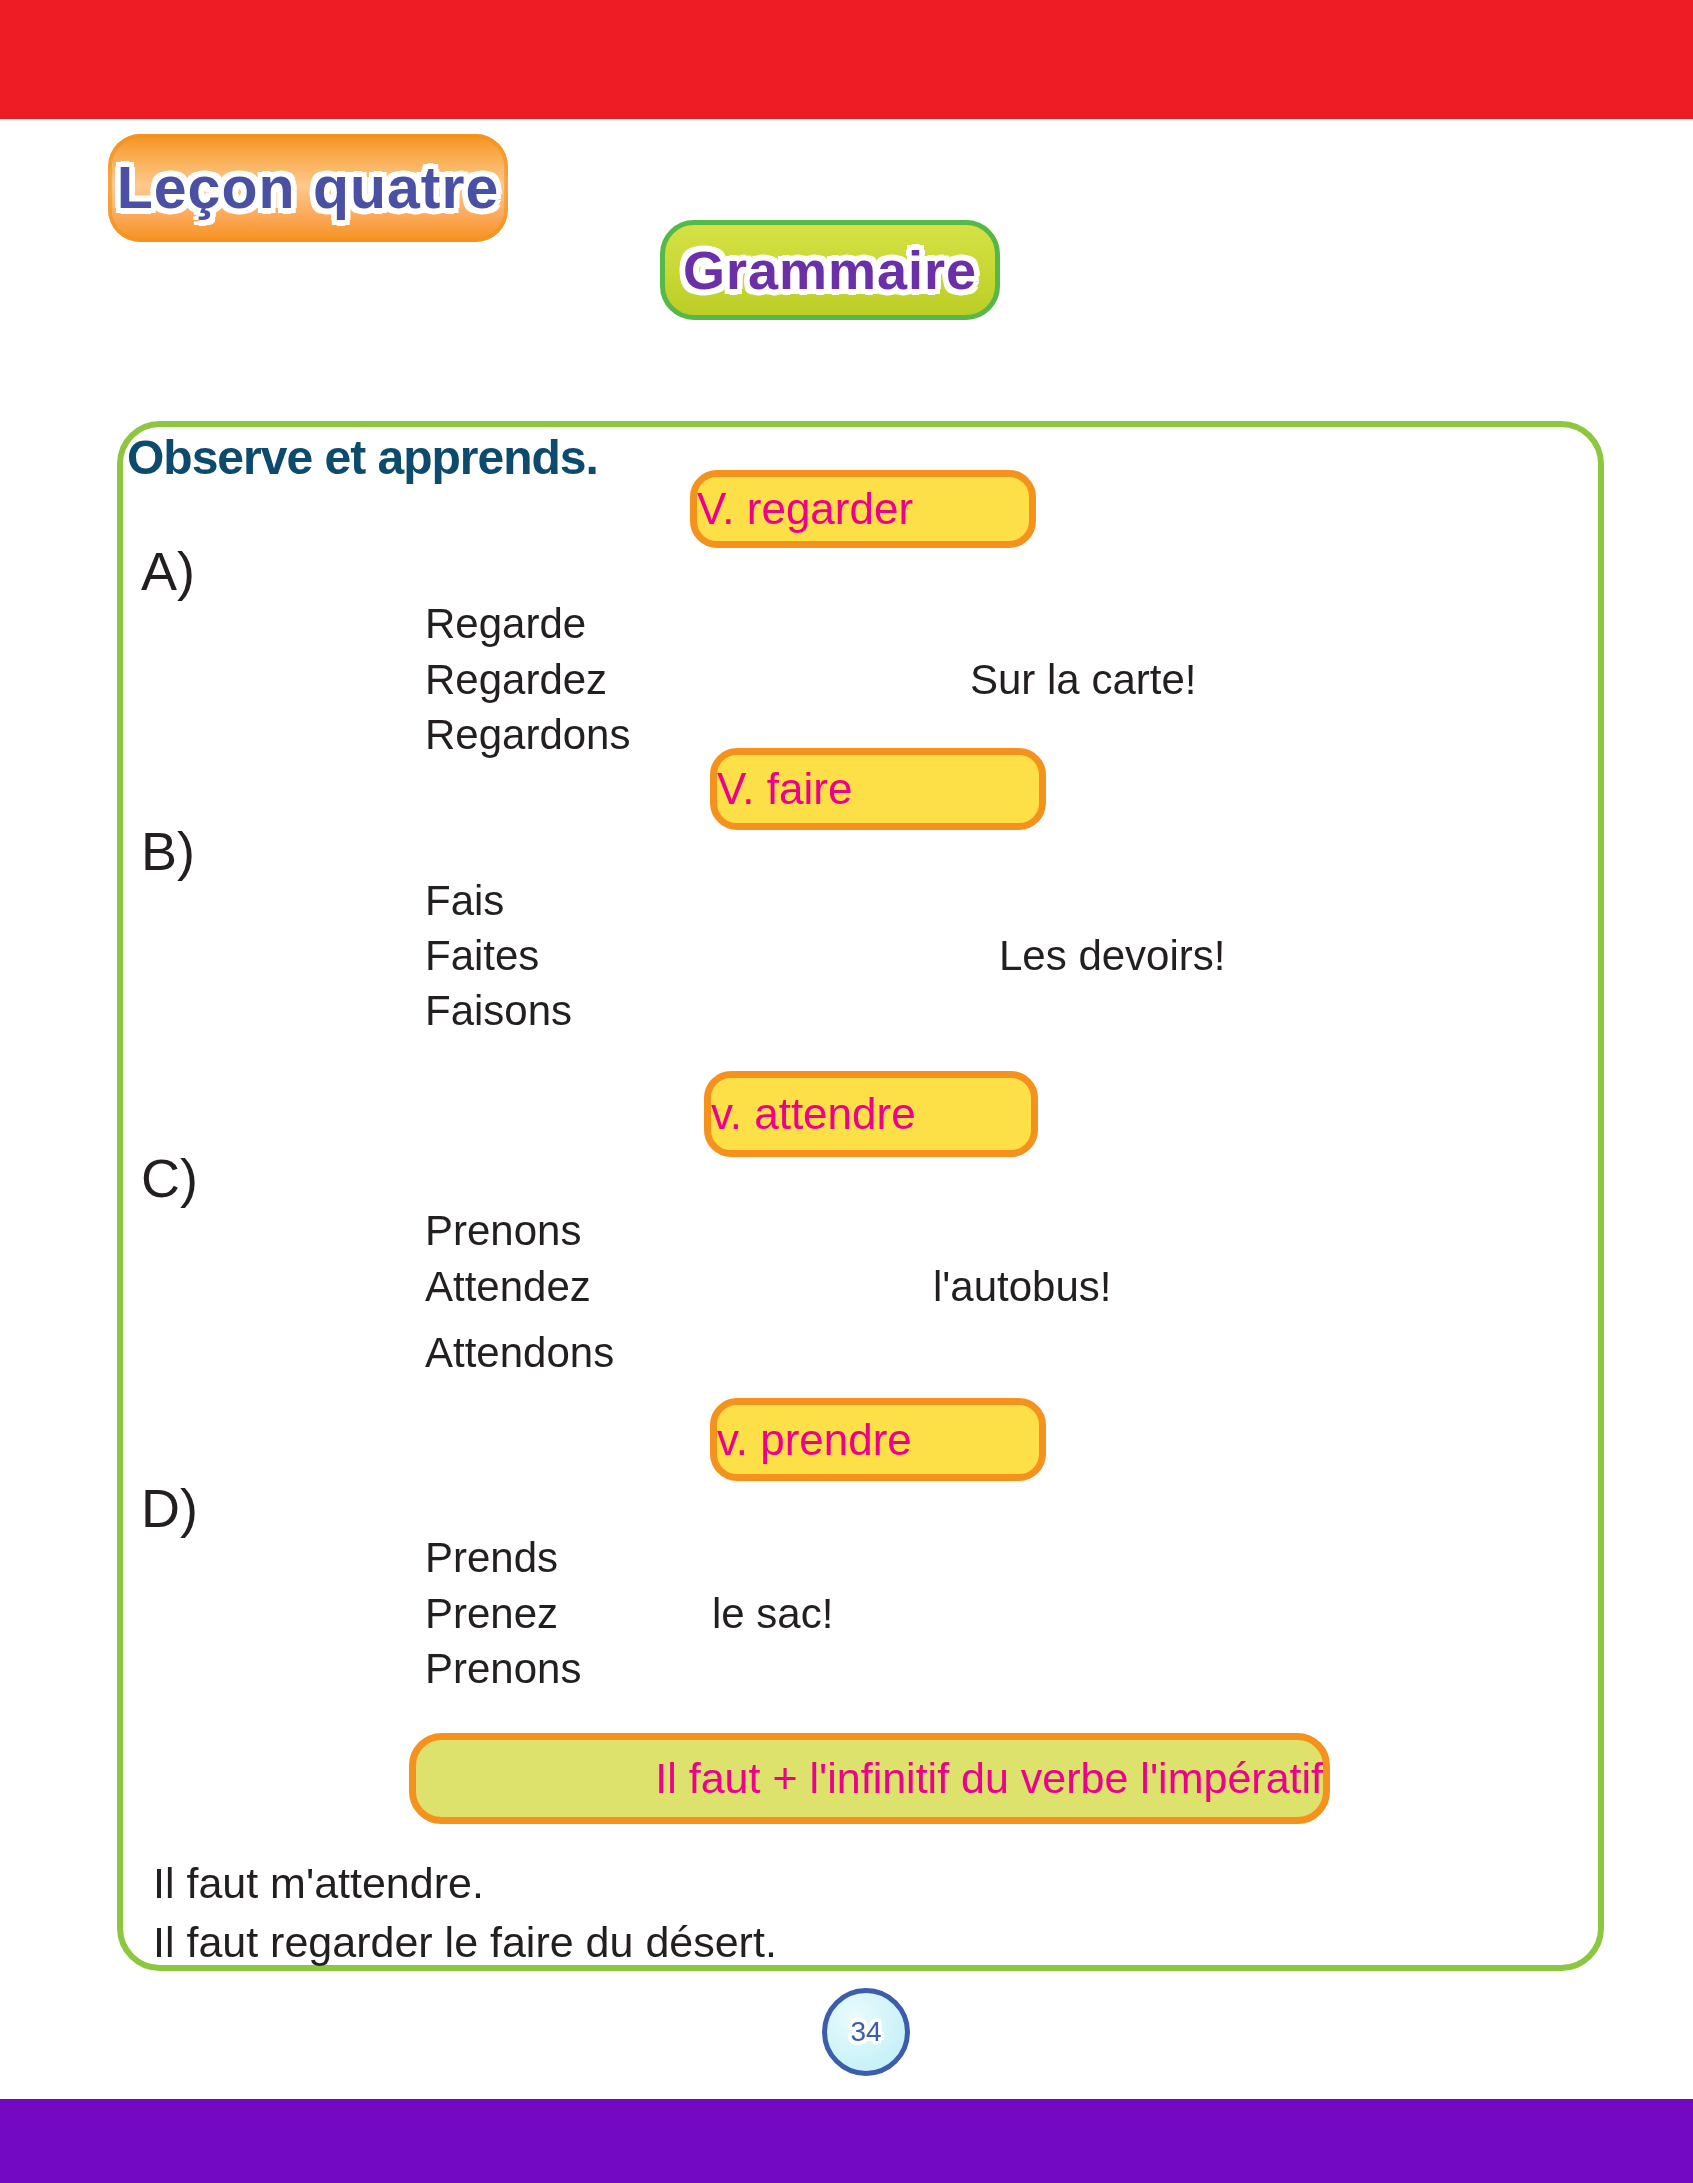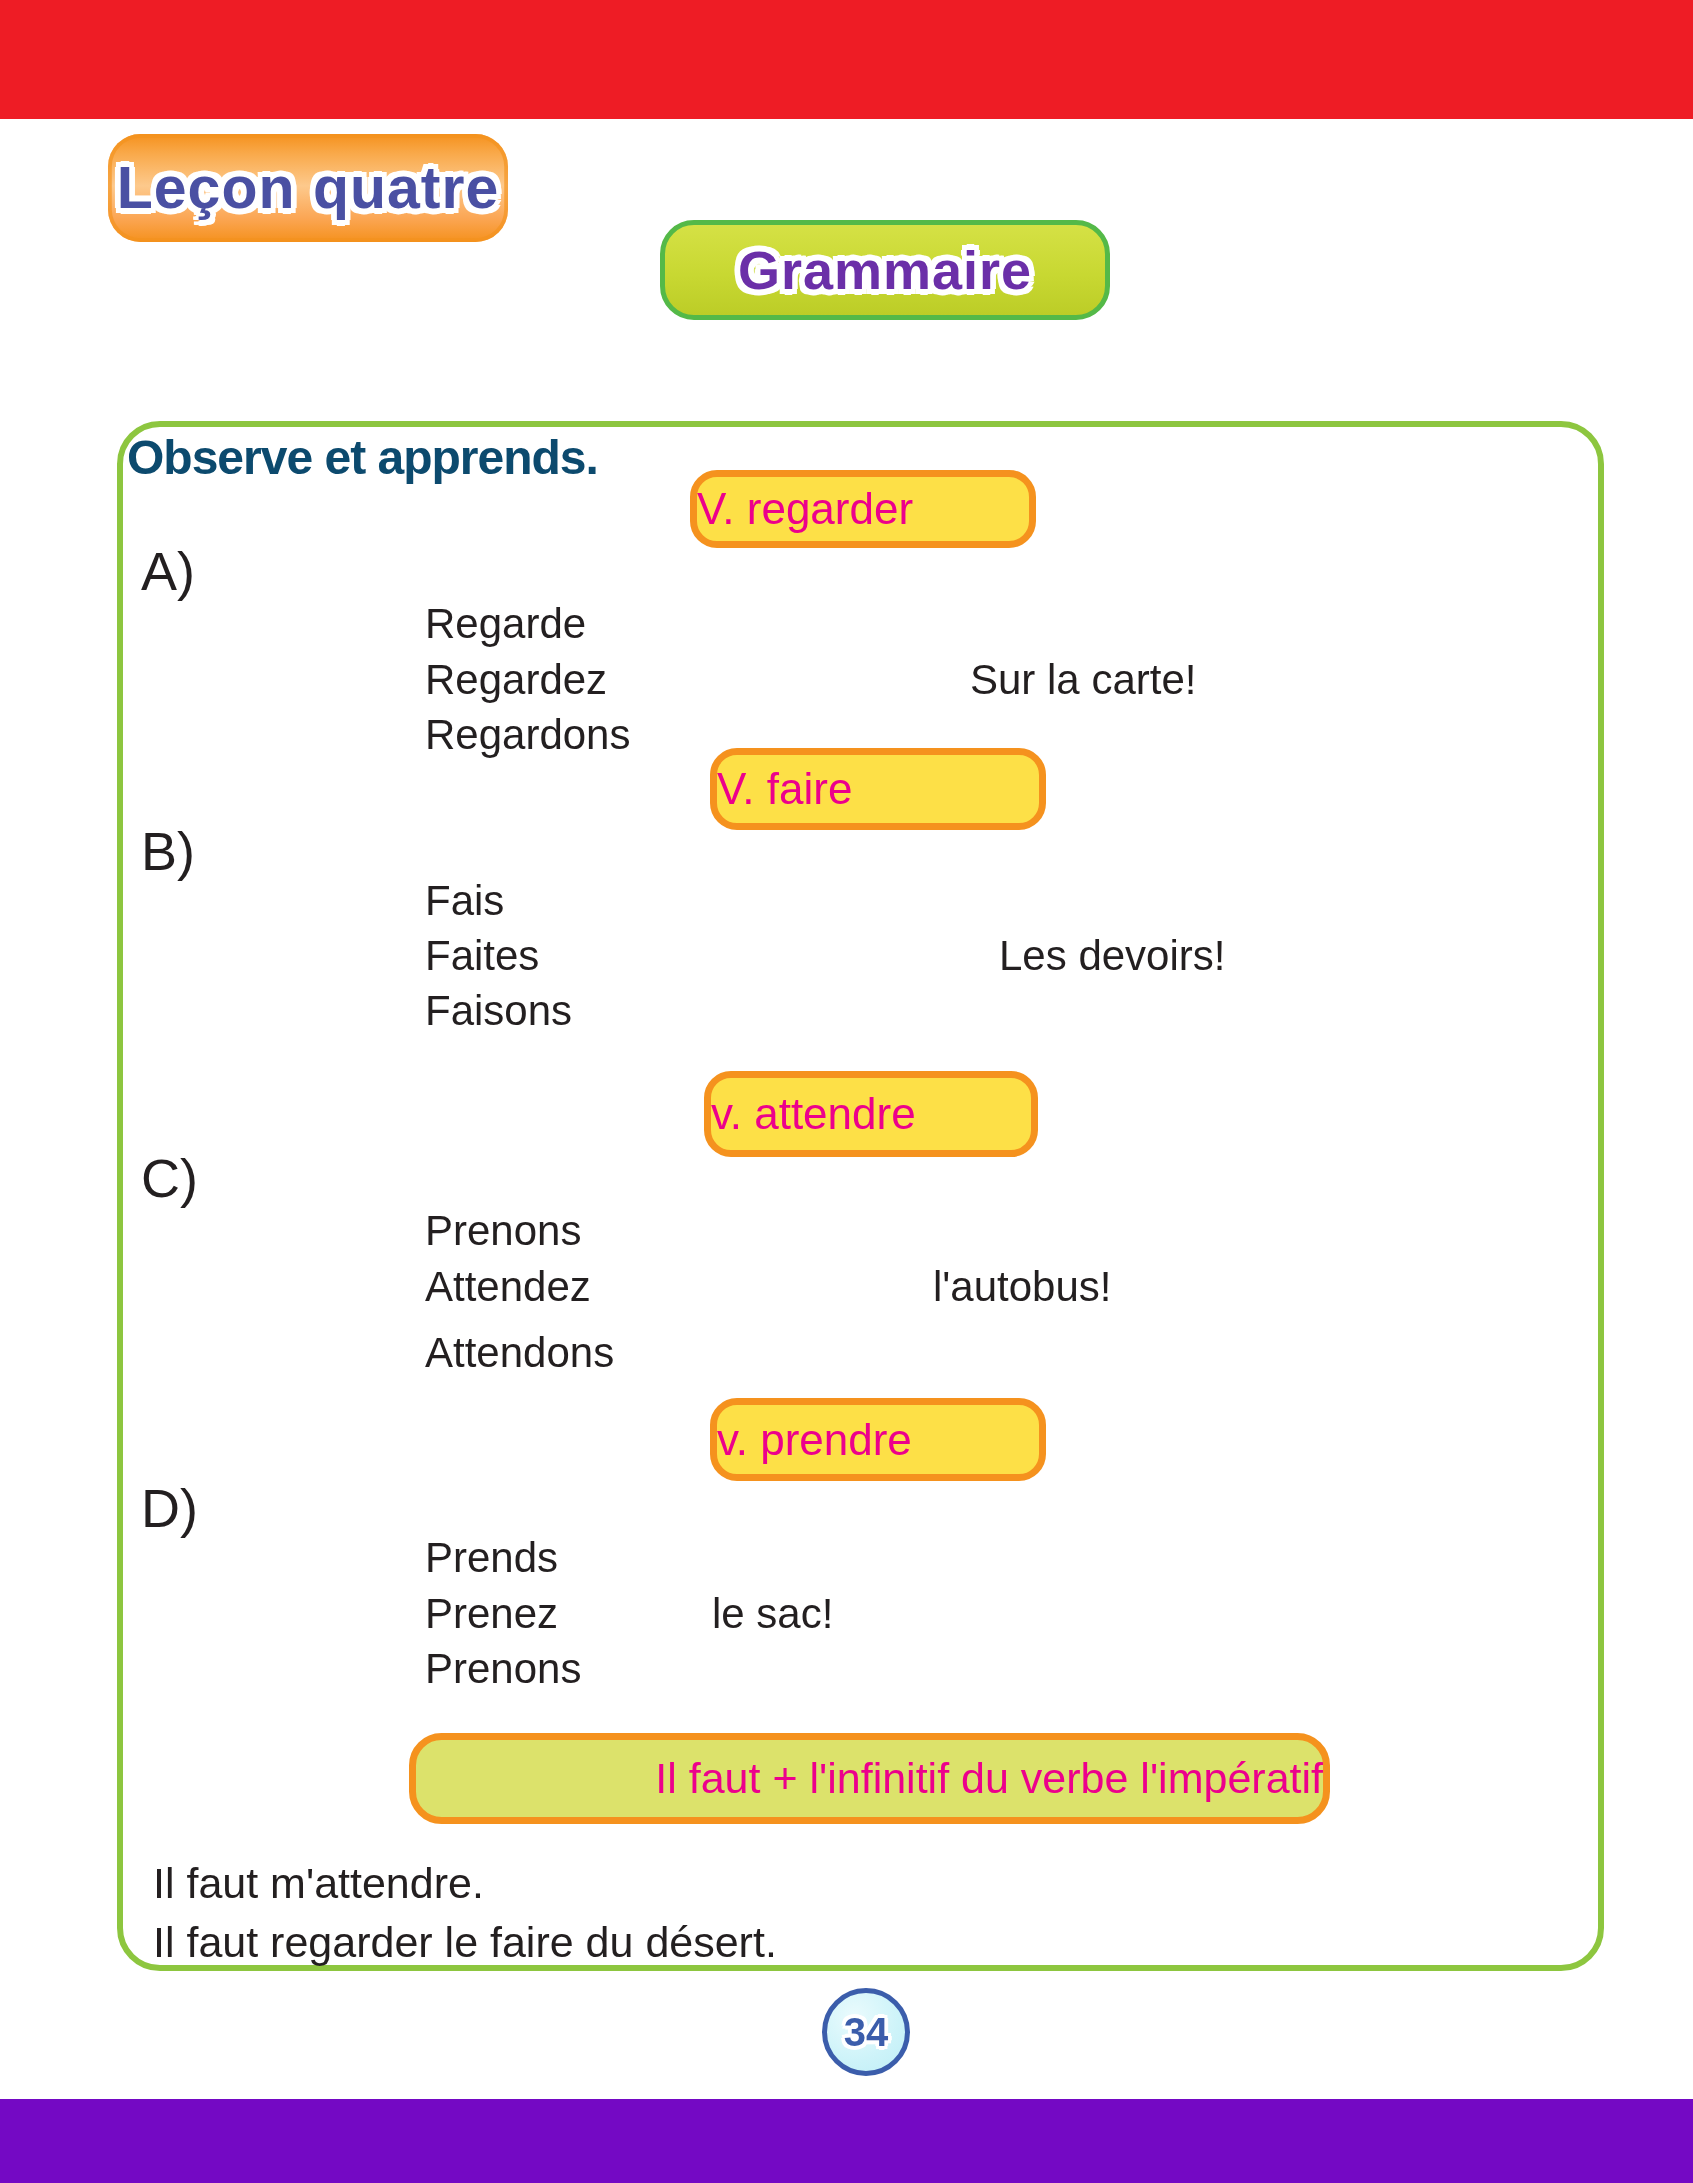--- a/index.html
+++ b/index.html
@@ -27,21 +27,21 @@
 
   .lesson-badge{
     left:108px;top:134px;width:400px;height:108px;border-radius:32.5px;
     background:linear-gradient(180deg,#f5911d 0%,#f9a94a 18%,#fdc98c 48%,#fba654 78%,#f5911d 100%);
     box-shadow:inset 0 0 0 3.8px rgba(243,146,29,.65);
     display:flex;align-items:center;justify-content:center;
   }
   .lesson-badge span{font-size:59px;font-weight:bold;color:#4a50a3;letter-spacing:1px;}
 
   .grammaire-badge{
-    left:660px;top:220px;width:450px;height:100px;border-radius:34px;
+    left:660px;top:220px;width:340px;height:100px;border-radius:34px;
     background:linear-gradient(180deg,#d5e145 0%,#c8d832 55%,#bccd27 100%);
     border:5.7px solid #54b948;box-sizing:border-box;
     display:flex;align-items:center;justify-content:center;
   }
   .grammaire-badge span{font-size:54px;font-weight:bold;color:#6b2fa8;letter-spacing:1px;}
 
   .topic-badge{
     left:703px;top:335px;width:315px;height:92px;border-radius:32.5px;
     background:#8ed7f7;border:6.7px solid #ca7fb4;box-sizing:border-box;
     box-shadow:inset 0 0 0 4.8px #ffffff;
@@ -73,21 +73,21 @@
   .form{font-size:42px;color:#231f20;}
   .obj{font-size:42px;color:#231f20;}
   .example{font-size:43px;color:#231f20;}
 
   .page-circle{
     left:822px;top:1988px;width:88px;height:88px;border-radius:50%;
     background:radial-gradient(circle at 35% 30%,#eafbfd 0%,#cdf3f9 60%,#bfeef6 100%);
     border:5.7px solid #3b5dab;box-sizing:border-box;
     display:flex;align-items:center;justify-content:center;
   }
-  .page-circle span{font-size:40px;font-weight:bold;color:#3b5dab;}
+  .page-circle span{font-size:28px;font-weight:normal;color:#3b5dab;}
 </style>
 </head>
 <body>
 
 <div class="page">
 
   <div class="abs top-bar"></div>
 
   <div class="abs lesson-badge">
     <span class="outline-w">Leçon quatre</span>

